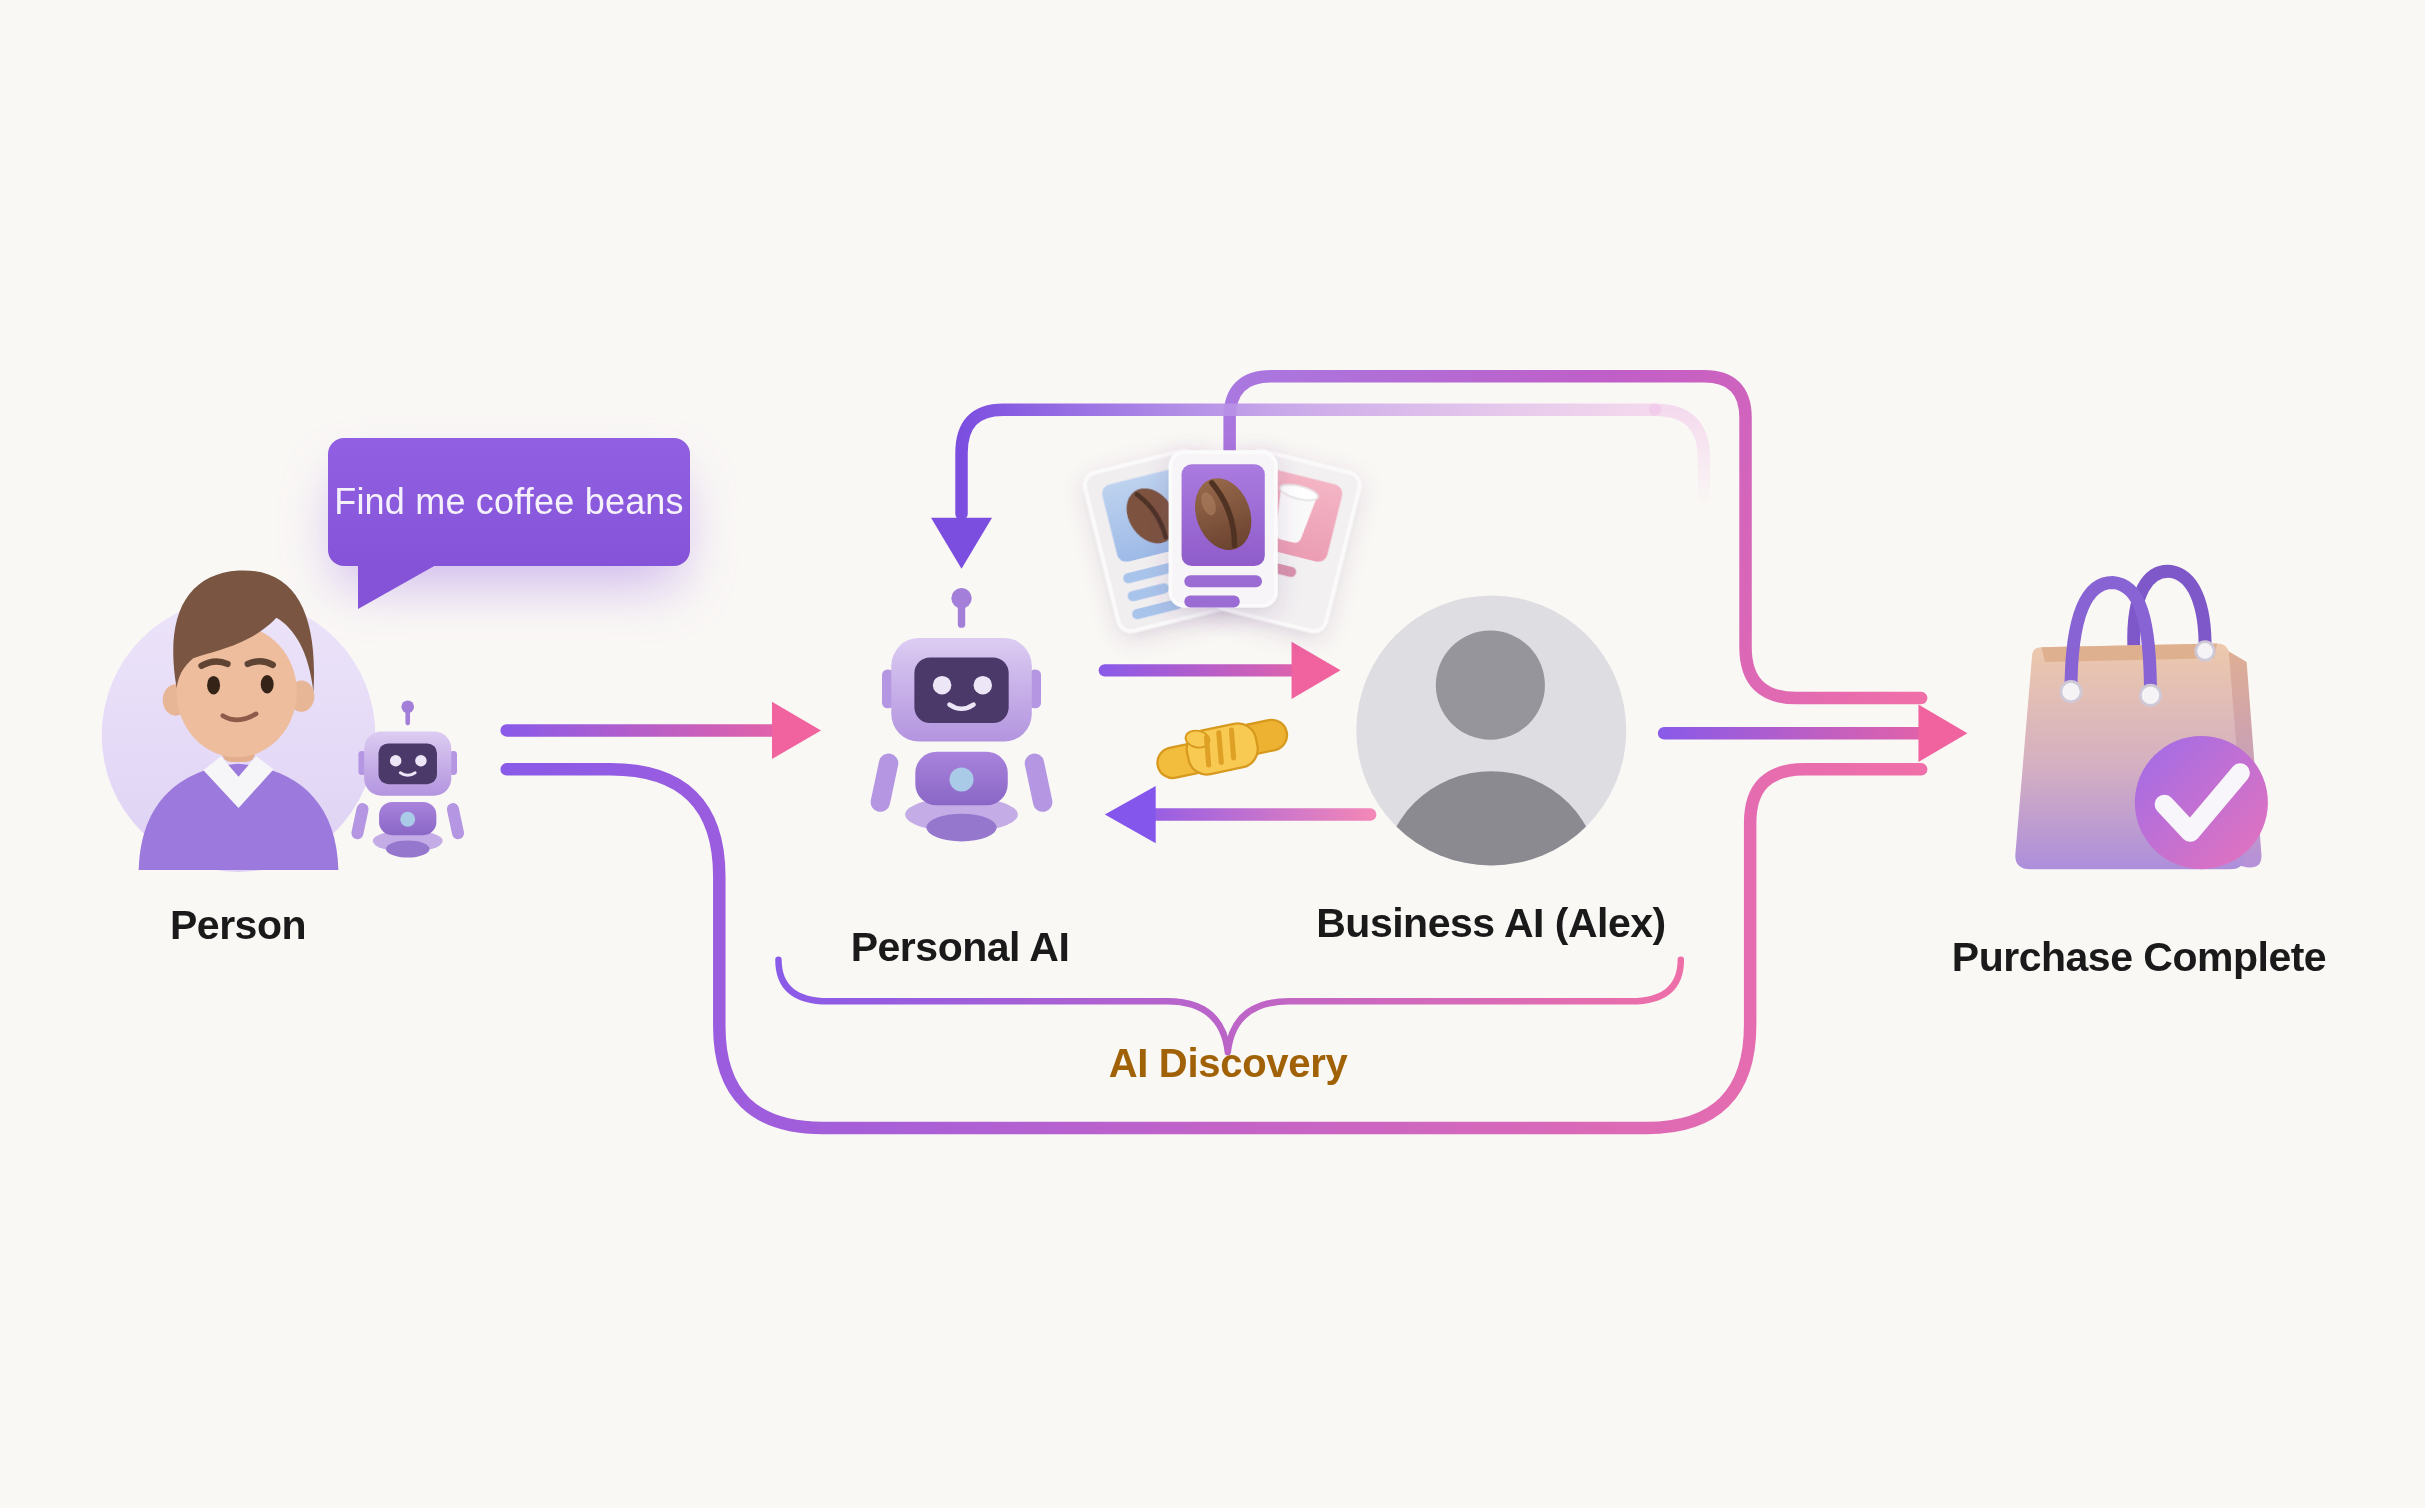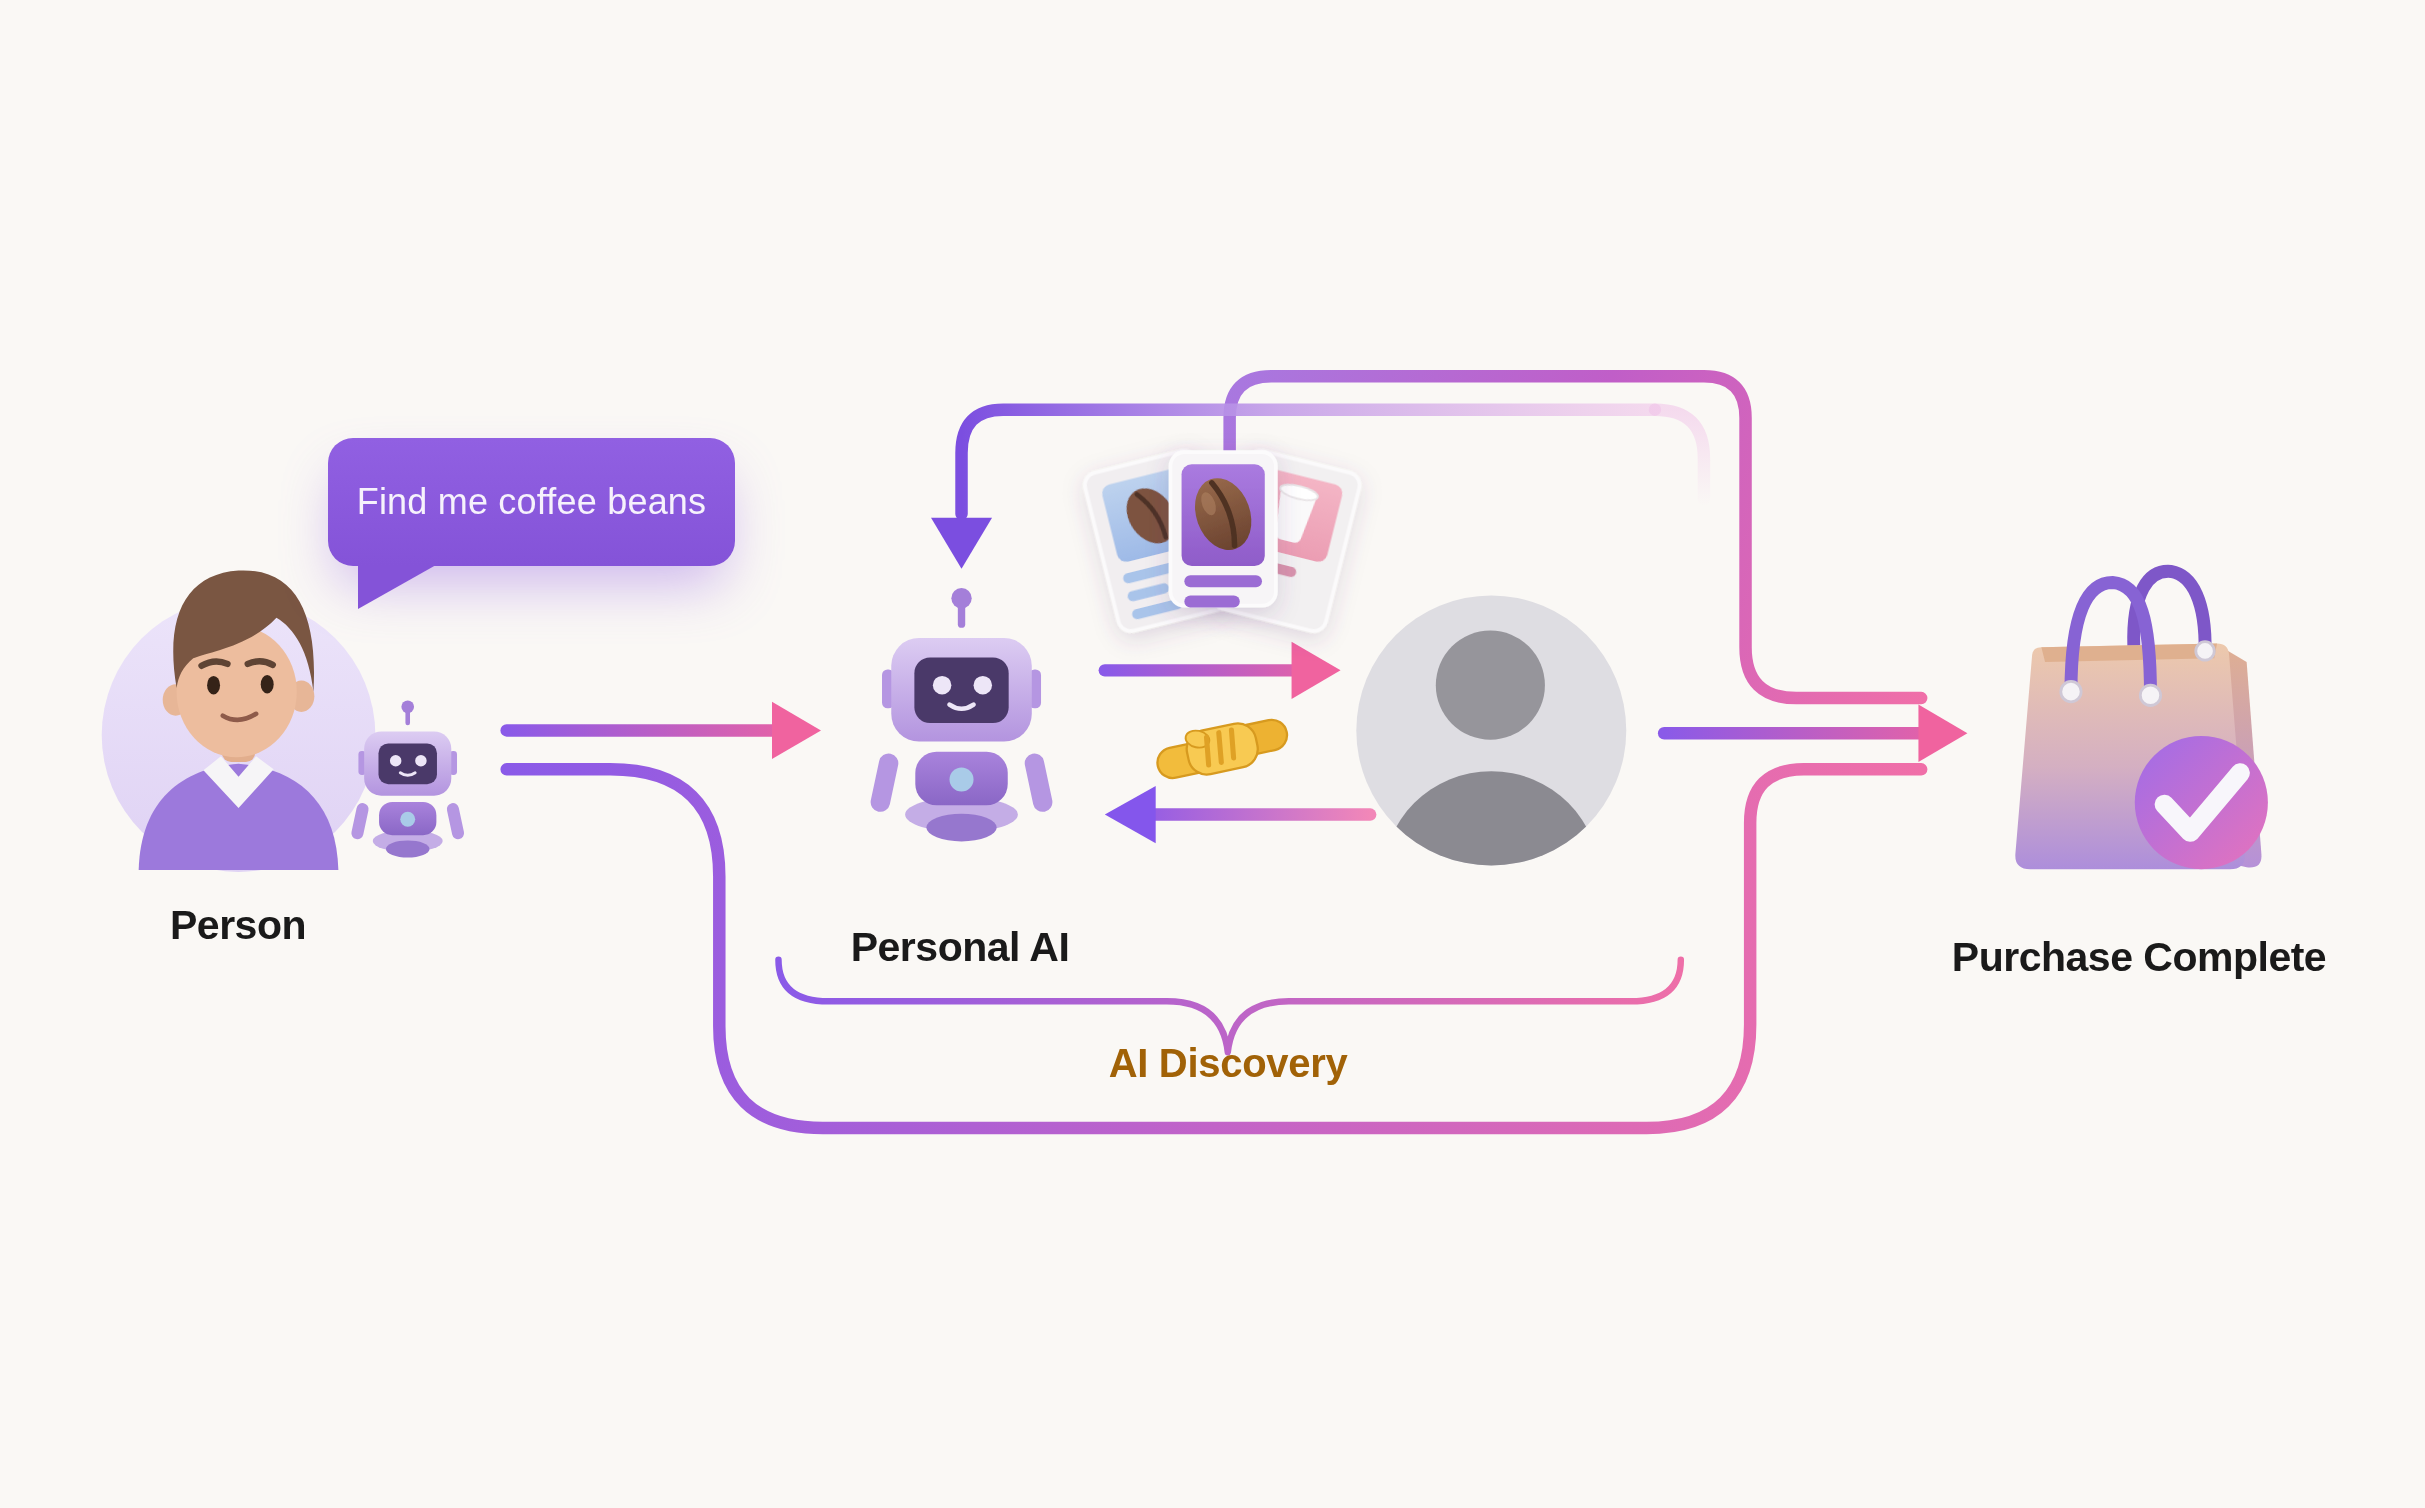--- a/index.html
+++ b/index.html
@@ -27,23 +27,23 @@
     transform:translateX(-50%);
     font-size:40px;
     font-weight:600;
     color:#a16207;
     letter-spacing:-0.3px;
     white-space:nowrap;
   }
   .bubble{
     position:absolute;
     left:328px;top:438px;
-    width:407px;height:128px;
+    width:362px;height:128px;
     background:linear-gradient(180deg,#9160E2,#8453D8);
-    border-radius:25px;
+    border-radius:16px;
     display:flex;align-items:center;justify-content:center;
     box-shadow:0 28px 55px -11px rgba(150,103,228,0.45);
   }
   .bubble-text{
     font-size:36px;
     font-weight:500;
     color:#F6F2FC;
     letter-spacing:0.2px;
     white-space:nowrap;
   }
@@ -281,17 +281,18 @@
     </g>
   </svg>
 
   <div class="bubble">
     <div class="bubble-tail"></div>
     <span class="bubble-text">Find me coffee beans</span>
   </div>
 
   <div class="node-label" style="left:238px;top:902px;">Person</div>
   <div class="node-label" style="left:960px;top:924px;">Personal AI</div>
+  <div class="node-label" style="left:1491px;top:900px;">Business AI (Alex)</div>
   <div class="node-label" style="left:2139px;top:906px;margin-top:28px;">Purchase Complete</div>
   <div class="annotation-label" style="left:1228px;top:1041px;">AI Discovery</div>
 
 </div>
 
 
 </body></html>

